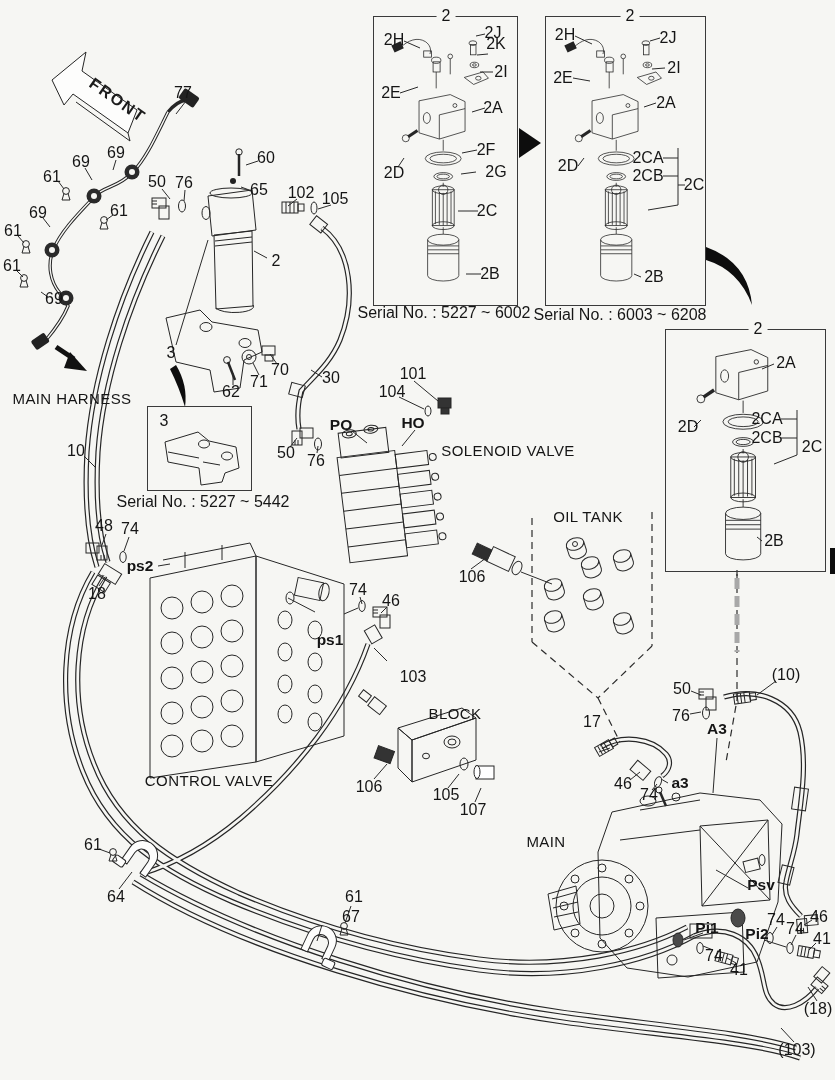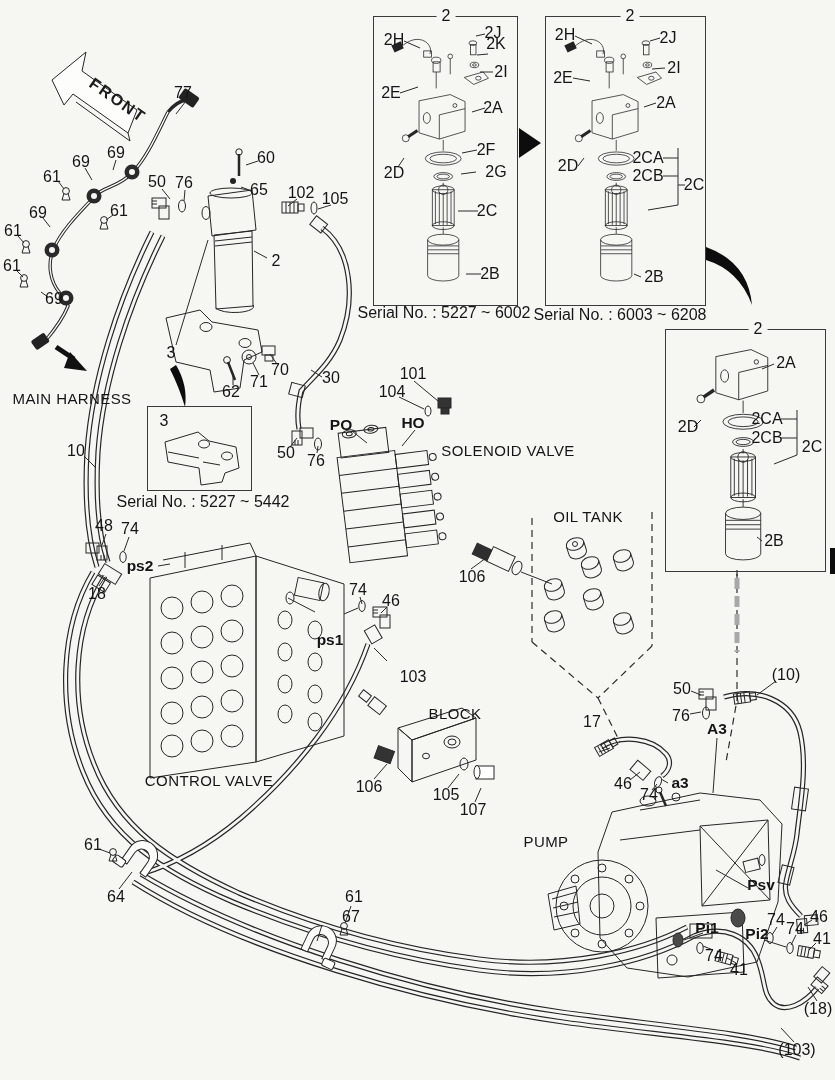--- a/index.html
+++ b/index.html
@@ -461,21 +461,21 @@
       <span class="lbl" style="left: 446px; top: 795px;">105</span>
       <span class="lbl" style="left: 473px; top: 810px;">107</span>
       <span class="lbl" style="left: 592px; top: 722px;">17</span>
       <span class="lbl" style="left: 682px; top: 689px;">50</span>
       <span class="lbl" style="left: 681px; top: 716px;">76</span>
       <span class="lbl bold" style="left: 717px; top: 729px;">A3</span>
       <span class="lbl" style="left: 786px; top: 675px;">(10)</span>
       <span class="lbl" style="left: 623px; top: 784px;">46</span>
       <span class="lbl" style="left: 649px; top: 795px;">74</span>
       <span class="lbl bold" style="left: 680px; top: 783px;">a3</span>
-      <span class="lbl sec" style="left: 546px; top: 841px;">PUMP</span>
+      <span class="lbl sec" style="left: 546px; top: 841px;">MAIN</span>
       <span class="lbl" style="left: 93px; top: 845px;">61</span>
       <span class="lbl" style="left: 116px; top: 897px;">64</span>
       <span class="lbl" style="left: 323px; top: 917px; margin-left: 28px;">67</span>
       <span class="lbl" style="left: 354px; top: 897px;">61</span>
       <span class="lbl bold" style="left: 761px; top: 885px;">Psv</span>
       <span class="lbl" style="left: 776px; top: 920px;">74</span>
       <span class="lbl" style="left: 819px; top: 917px;">46</span>
       <span class="lbl bold" style="left: 707px; top: 928px;">Pi1</span>
       <span class="lbl bold" style="left: 757px; top: 934px;">Pi2</span>
       <span class="lbl" style="left: 795px; top: 929px;">74</span>

